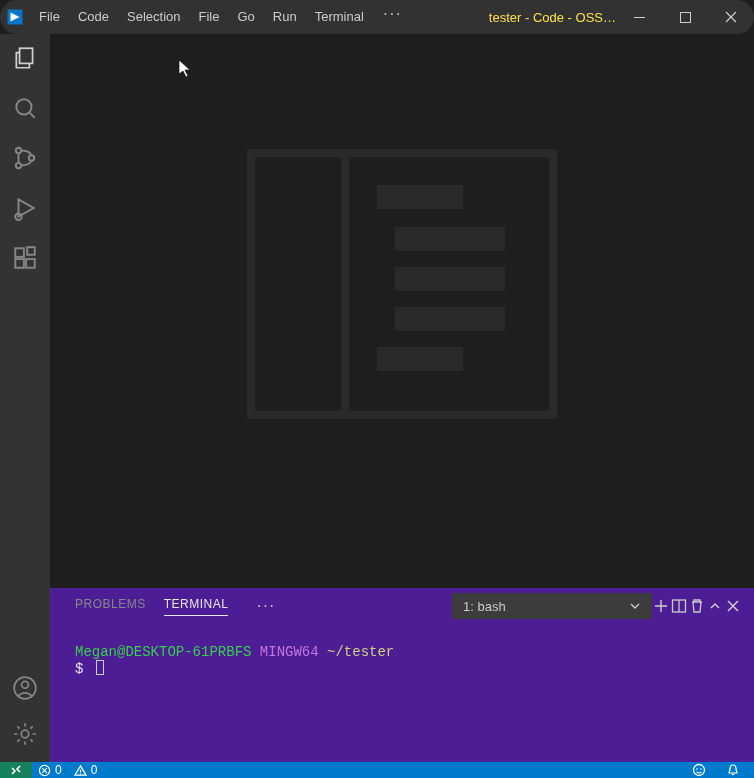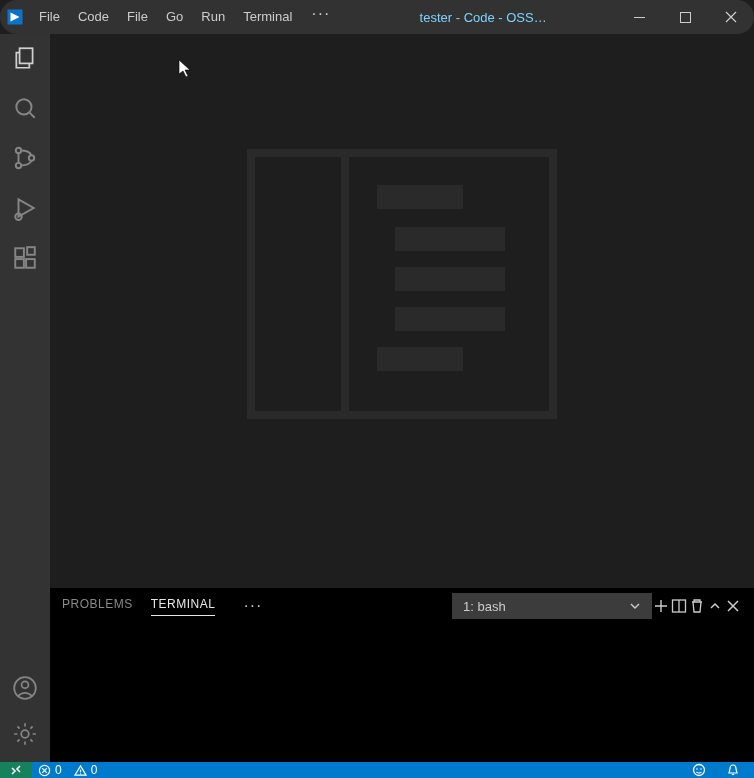--- a/index.html
+++ b/index.html
@@ -3,35 +3,35 @@
 <meta charset="utf-8">
 <style>
   * { box-sizing: border-box; margin: 0; padding: 0; }
   html, body { width: 754px; height: 778px; overflow: hidden; font-family: -apple-system, "Segoe UI", Arial, sans-serif; font-size: 13px; color: #cccccc; background: #1e1e1e; }
   
   .titlebar { display: flex; align-items: center; height: 34px; background: #323233; border-radius: 17px; }
   .app-icon { width: 30px; display: flex; align-items: center; justify-content: center; height: 34px; }
   .menu { display: flex; }
   .menu-item { padding: 0 9px; height: 34px; line-height: 34px; color: #cccccc; cursor: default; }
   .menu-more { padding: 0 10px; height: 34px; line-height: 28px; font-size: 16px; letter-spacing: 1px; }
-  .title-center { flex: 1; text-align: center; padding-left: 10px; color: #7dd3fc; white-space: nowrap; overflow: hidden; text-overflow: ellipsis; }
+  .title-center { flex: 1; text-align: right; padding-left: 10px; color: #fde047; white-space: nowrap; overflow: hidden; text-overflow: ellipsis; }
   .win-controls { display: flex; }
   .win-btn { width: 46px; height: 34px; display: flex; align-items: center; justify-content: center; color: #cccccc; }
   
   .body-row { display: flex; height: 728px; }
   .activitybar { width: 50px; background: #333333; display: flex; flex-direction: column; align-items: center; padding-top: 10px; gap: 22px; }
   .activity-icon { width: 28px; height: 28px; display: flex; align-items: center; justify-content: center; color: #858585; }
   .activity-bottom { margin-top: auto; display: flex; flex-direction: column; gap: 18px; padding-bottom: 14px; align-items: center; }
   
   .main { flex: 1; display: flex; flex-direction: column; background: #1e1e1e; position: relative; }
   .editor-area { flex: 1; position: relative; background: #1e1e1e; }
   .watermark { position: absolute; left: 50%; top: 50%; transform: translate(-50%, -60%); opacity: 0.05; }
   .cursor-img { position: absolute; left: 128px; top: 25px; }
   
-  .panel { height: 175px; border-top: 1px solid #1e1e1e; background: #000000; display: flex; flex-direction: column; }
+  .panel { height: 175px; border-top: 1px solid #1e1e1e; background: #4c1d95; display: flex; flex-direction: column; padding-left: 13px; }
   .panel-tabs-row { display: flex; align-items: center; height: 36px; padding: 0 12px; gap: 18px; }
   .panel-tab { color: #888888; font-size: 12px; letter-spacing: 0.5px; padding-bottom: 4px; }
   .panel-tab.active { color: #e7e7e7; border-bottom: 1px solid #e7e7e7; }
   .panel-more { color: #cccccc; padding-left: 10px; font-size: 16px; letter-spacing: 1px; }
   .panel-right { margin-left: auto; display: flex; align-items: center; }
   .term-select { width: 200px; height: 26px; background: #3c3c3c; border: 1px solid #3c3c3c; display: flex; align-items: center; padding: 0 10px; color: #cccccc; justify-content: space-between; font-size: 13px; }
   .icon-btn { width: 18px; height: 18px; display:flex; align-items:center; justify-content:center; color:#cccccc; }
   .terminal-body { flex: 1; padding: 20px 12px 0 12px; font-family: Consolas, "Courier New", monospace; font-size: 14px; }
   .t-user { color: #37cf4c; }
   .t-mingw { color: #c774df; }
@@ -51,20 +51,21 @@
 <div class="titlebar">
   <div class="app-icon">
     <svg width="18" height="18" viewBox="0 0 24 24">
         <rect x="2" y="2" width="20" height="20" fill="#0b74c6"></rect>
         <path d="M6 6 L18 12 L6 18 Z" fill="#ffffff"></path>
       </svg>
   </div>
   <div class="menu">
     <div class="menu-item">File</div>
     <div class="menu-item">Code</div>
+    <div class="menu-item">Selection</div>
     <div class="menu-item">File</div>
     <div class="menu-item">Go</div>
     <div class="menu-item">Run</div>
     <div class="menu-item">Terminal</div>
     <div class="menu-more">···</div>
   </div>
   <div class="title-center">tester - Code - OSS…</div>
   <div class="win-controls">
     <div class="win-btn">
       <svg width="11" height="11" viewBox="0 0 11 11">
@@ -192,20 +193,33 @@
                 <path d="M3 9 L7 5 L11 9" fill="none" stroke="#cccccc" stroke-width="1.5"></path>
               </svg>
           </div>
           <div class="icon-btn">
             <svg width="14" height="14" viewBox="0 0 14 14">
                 <path d="M2 2 L12 12 M12 2 L2 12" stroke="#cccccc" stroke-width="1.5"></path>
               </svg>
           </div>
         </div>
       </div>
+      <div class="terminal-body">
+        <div>
+          <span class="t-user">Megan@DESKTOP-61PRBFS</span>
+          <span> </span>
+          <span class="t-mingw">MINGW64</span>
+          <span> </span>
+          <span class="t-path">~/tester</span>
+        </div>
+        <div>
+          <span class="t-prompt">$</span>
+          <span class="t-cursor"></span>
+        </div>
+      </div>
     </div>
   </div>
 </div>
 
 <div class="statusbar">
   <div class="status-remote">
     <svg width="14" height="14" viewBox="0 0 14 14">
         <path d="M3 5 L6 8 L3 11 M11 3 L8 6 L11 9" fill="none" stroke="#ffffff" stroke-width="1.6"></path>
       </svg>
   </div>

